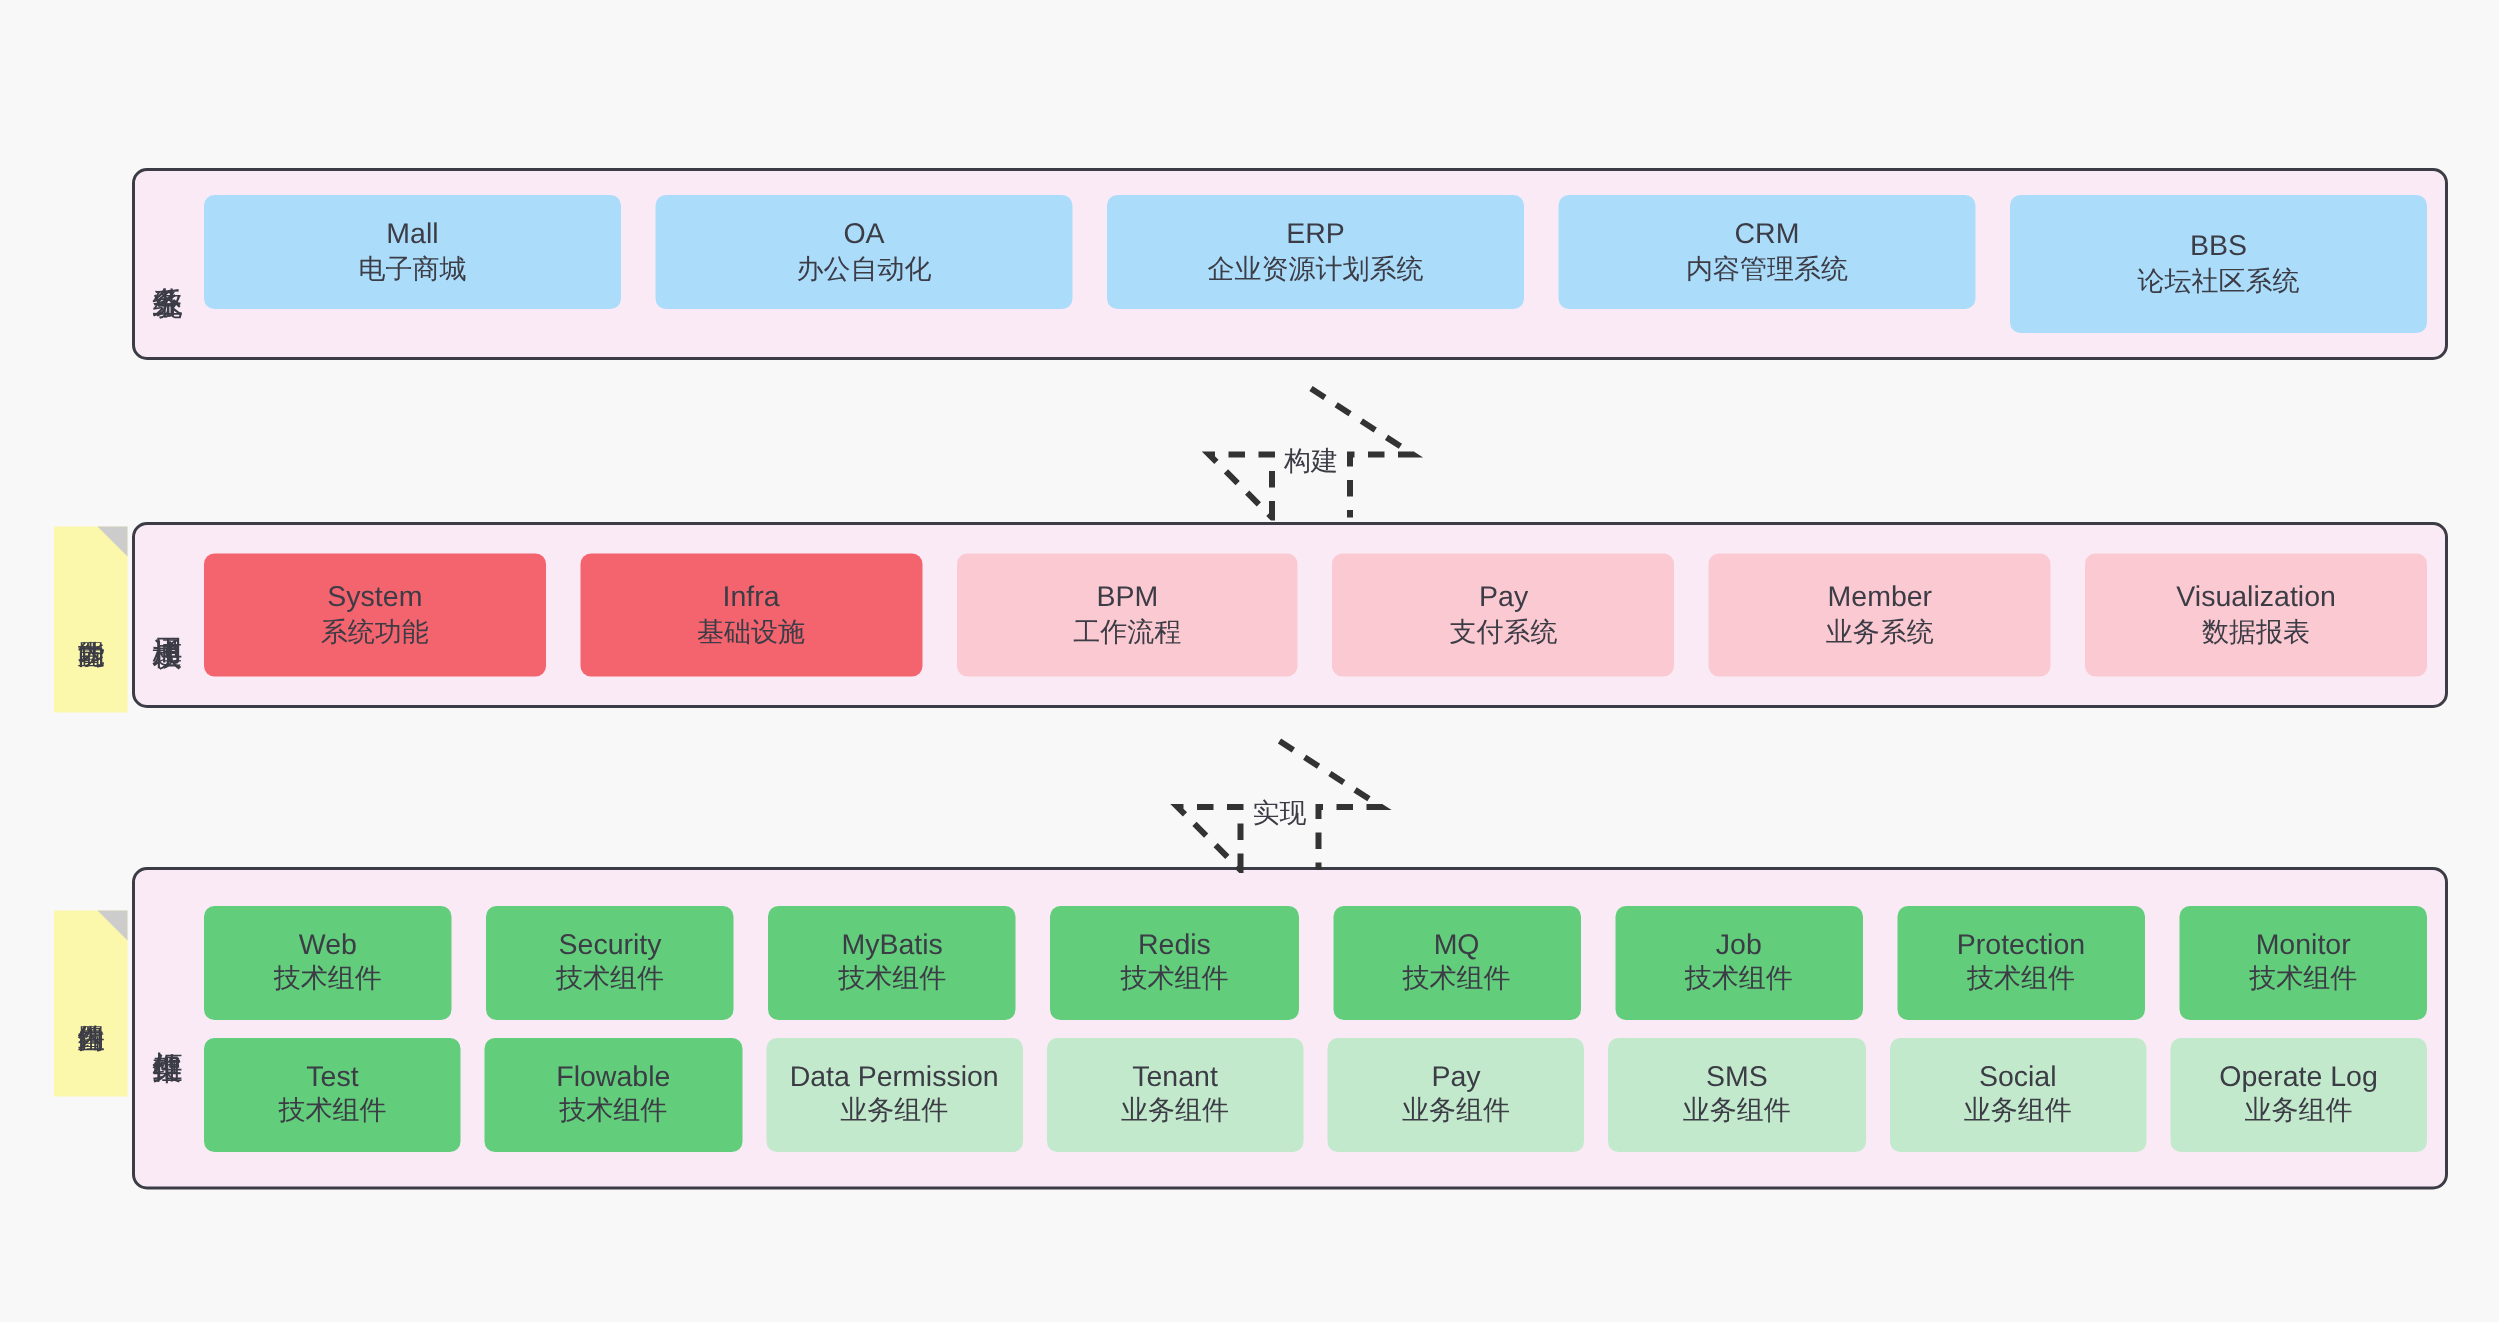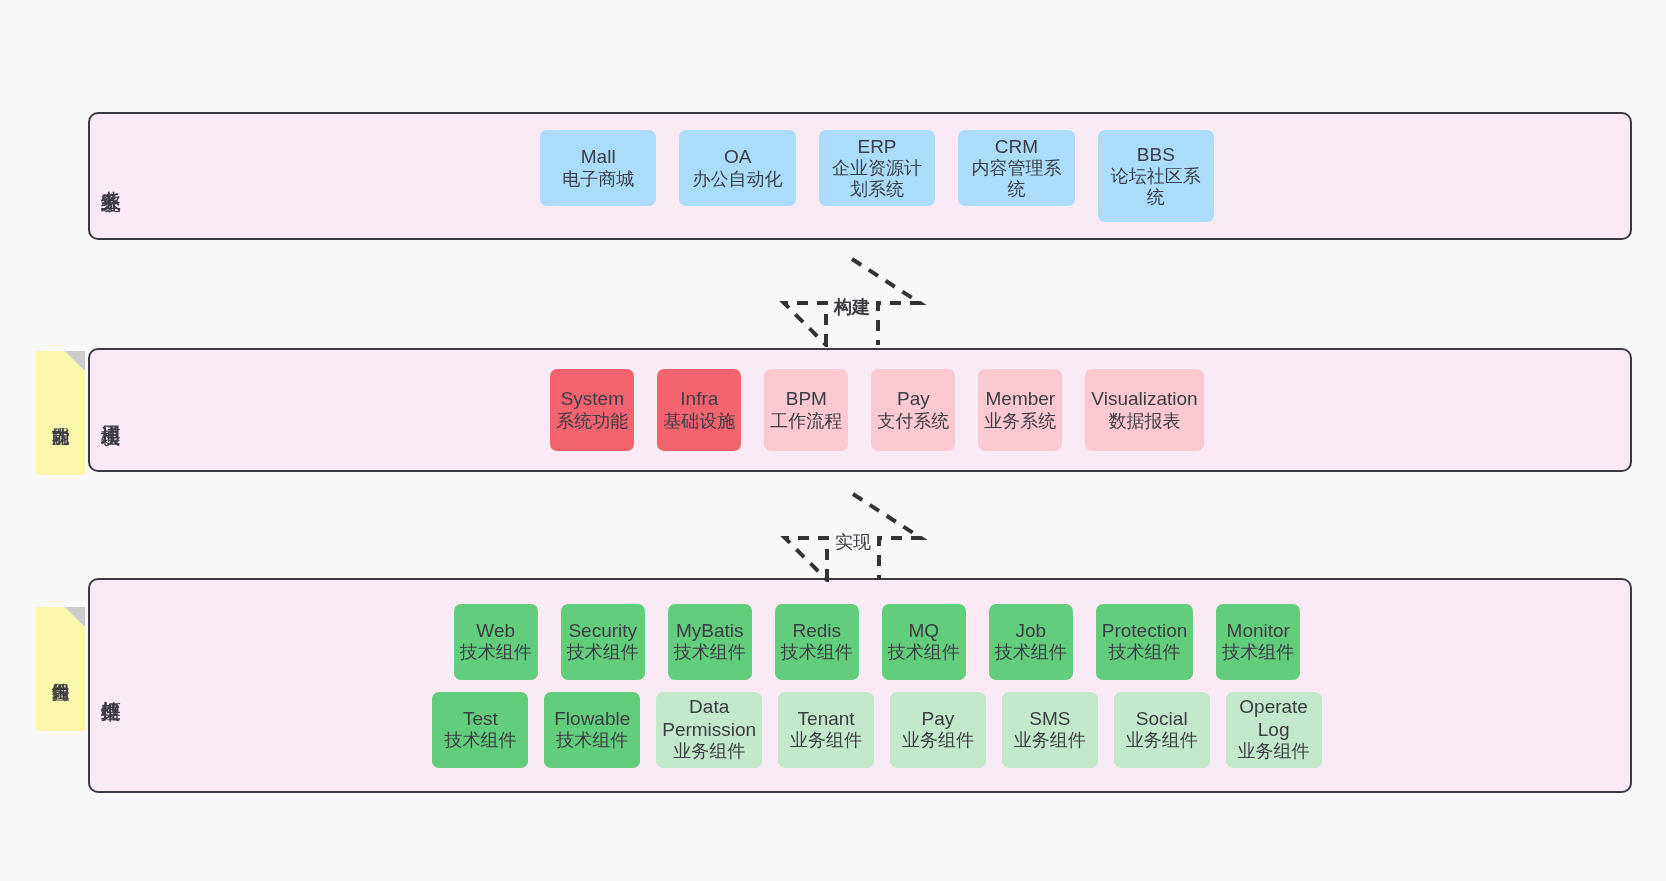--- a/index.html
+++ b/index.html
@@ -52,21 +52,20 @@
     padding: 4px 0;
   }
 
   .layer-body {
     flex: 1 1 auto;
     display: flex;
     flex-direction: column;
     justify-content: center;
     gap: 12px;
     padding: 0 12px 0 4px;
-    align-items: center;
   }
 
   .row {
     display: flex;
     flex-direction: row;
     gap: 23px;
   }
 
   
   .card {
@@ -278,21 +277,21 @@
             <div class="t-en">Operate Log</div>
             <div class="t-cn">业务组件</div>
           </div>
         </div>
       </div>
     </div>
     <div class="sticky" style="left: 36px; top: 607px; height: 124px;">
       <div class="fold"></div>
       <span>内置组件</span>
     </div>
-    <div class="arrow" style="left: 777px; top: 255px; font-weight: bold;">
+    <div class="arrow" style="left: 799px; top: 255px;">
       <svg width="150" height="92" viewBox="0 0 150 92">
         <path d="M 75 4 L 143 48 L 101 48 L 101 90 M 49 90 L 49 48 L 7 48 Z" fill="none" stroke="#333333" stroke-width="4" stroke-dasharray="11 9" stroke-linecap="butt"></path>
       </svg>
       <div class="arrow-label">构建</div>
     </div>
     <div class="arrow" style="left: 778px; top: 490px;">
       <svg width="150" height="92" viewBox="0 0 150 92">
         <path d="M 75 4 L 143 48 L 101 48 L 101 90 M 49 90 L 49 48 L 7 48 Z" fill="none" stroke="#333333" stroke-width="4" stroke-dasharray="11 9" stroke-linecap="butt"></path>
       </svg>
       <div class="arrow-label">实现</div>

